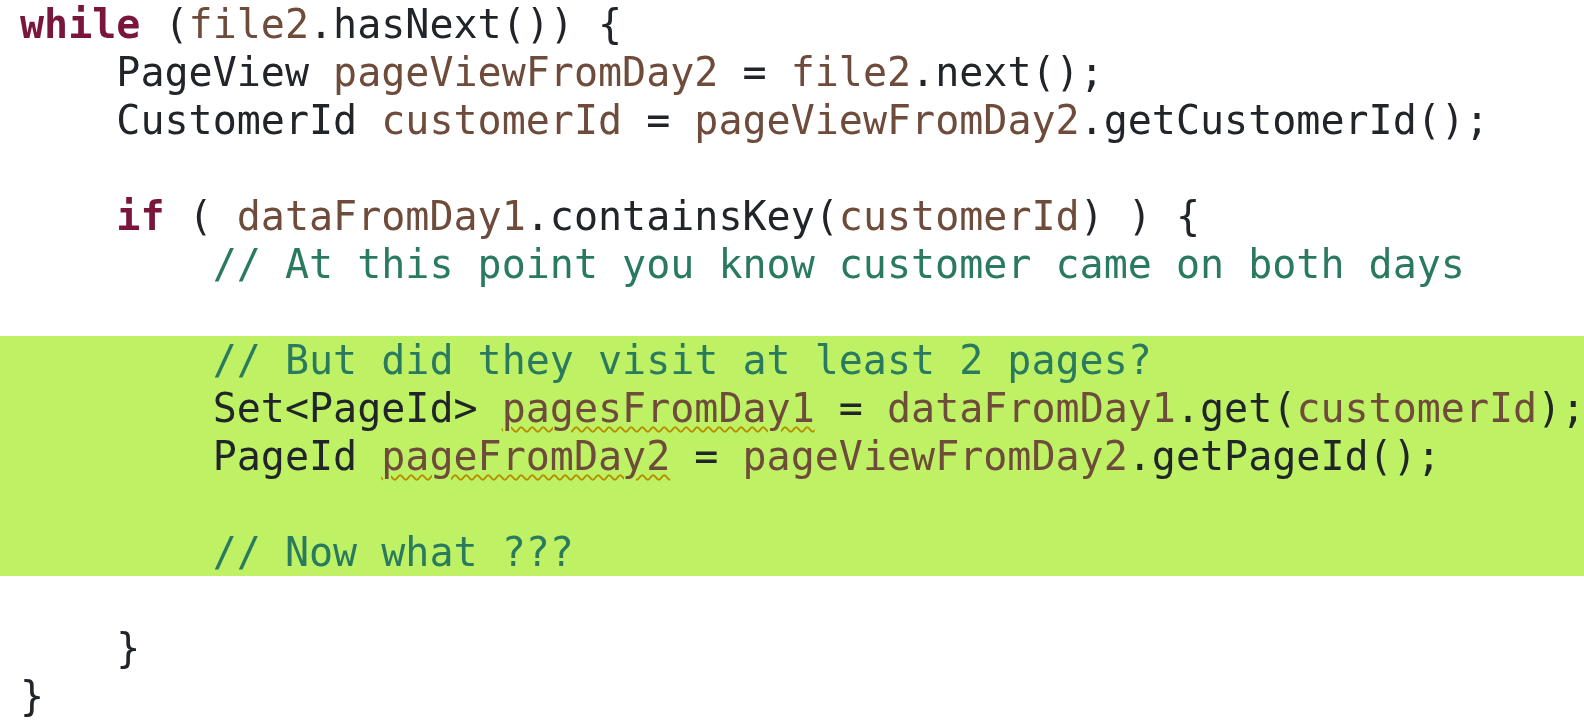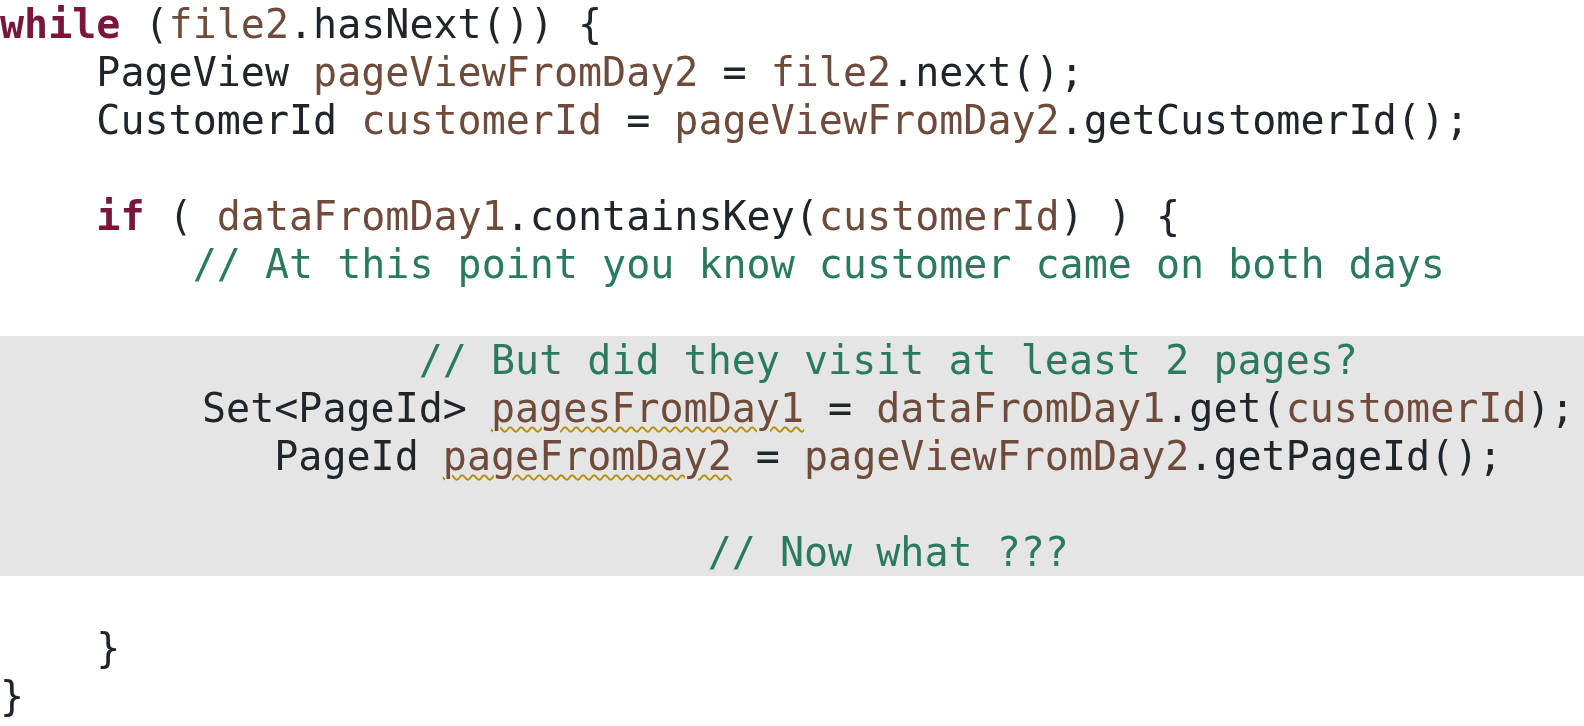--- a/index.html
+++ b/index.html
@@ -16,25 +16,25 @@
     font-family: "Menlo", "Consolas", "DejaVu Sans Mono", monospace;
     font-size: 40px;
     line-height: 48px;
     white-space: pre;
     color: #212529;
     font-weight: 500;
   }
   .line {
     display: block;
     min-height: 48px;
+    padding-left: 20px;
   }
   .hl {
-    background: #e5e5e5;
+    background: #bef264;
     display: block;
-    text-align: center;
   }
   .kw   { color: #7a163c; font-weight: 700; }   
   .id   { color: #6e4b3a; }                      
   .cmt  { color: #2a7a5f; margin-top: 44px; }                      
   .plain{ color: #212529; }
   .wavy {
     text-decoration-line: underline;
     text-decoration-style: wavy;
     text-decoration-color: #b58f00;
     text-decoration-thickness: 2px;

